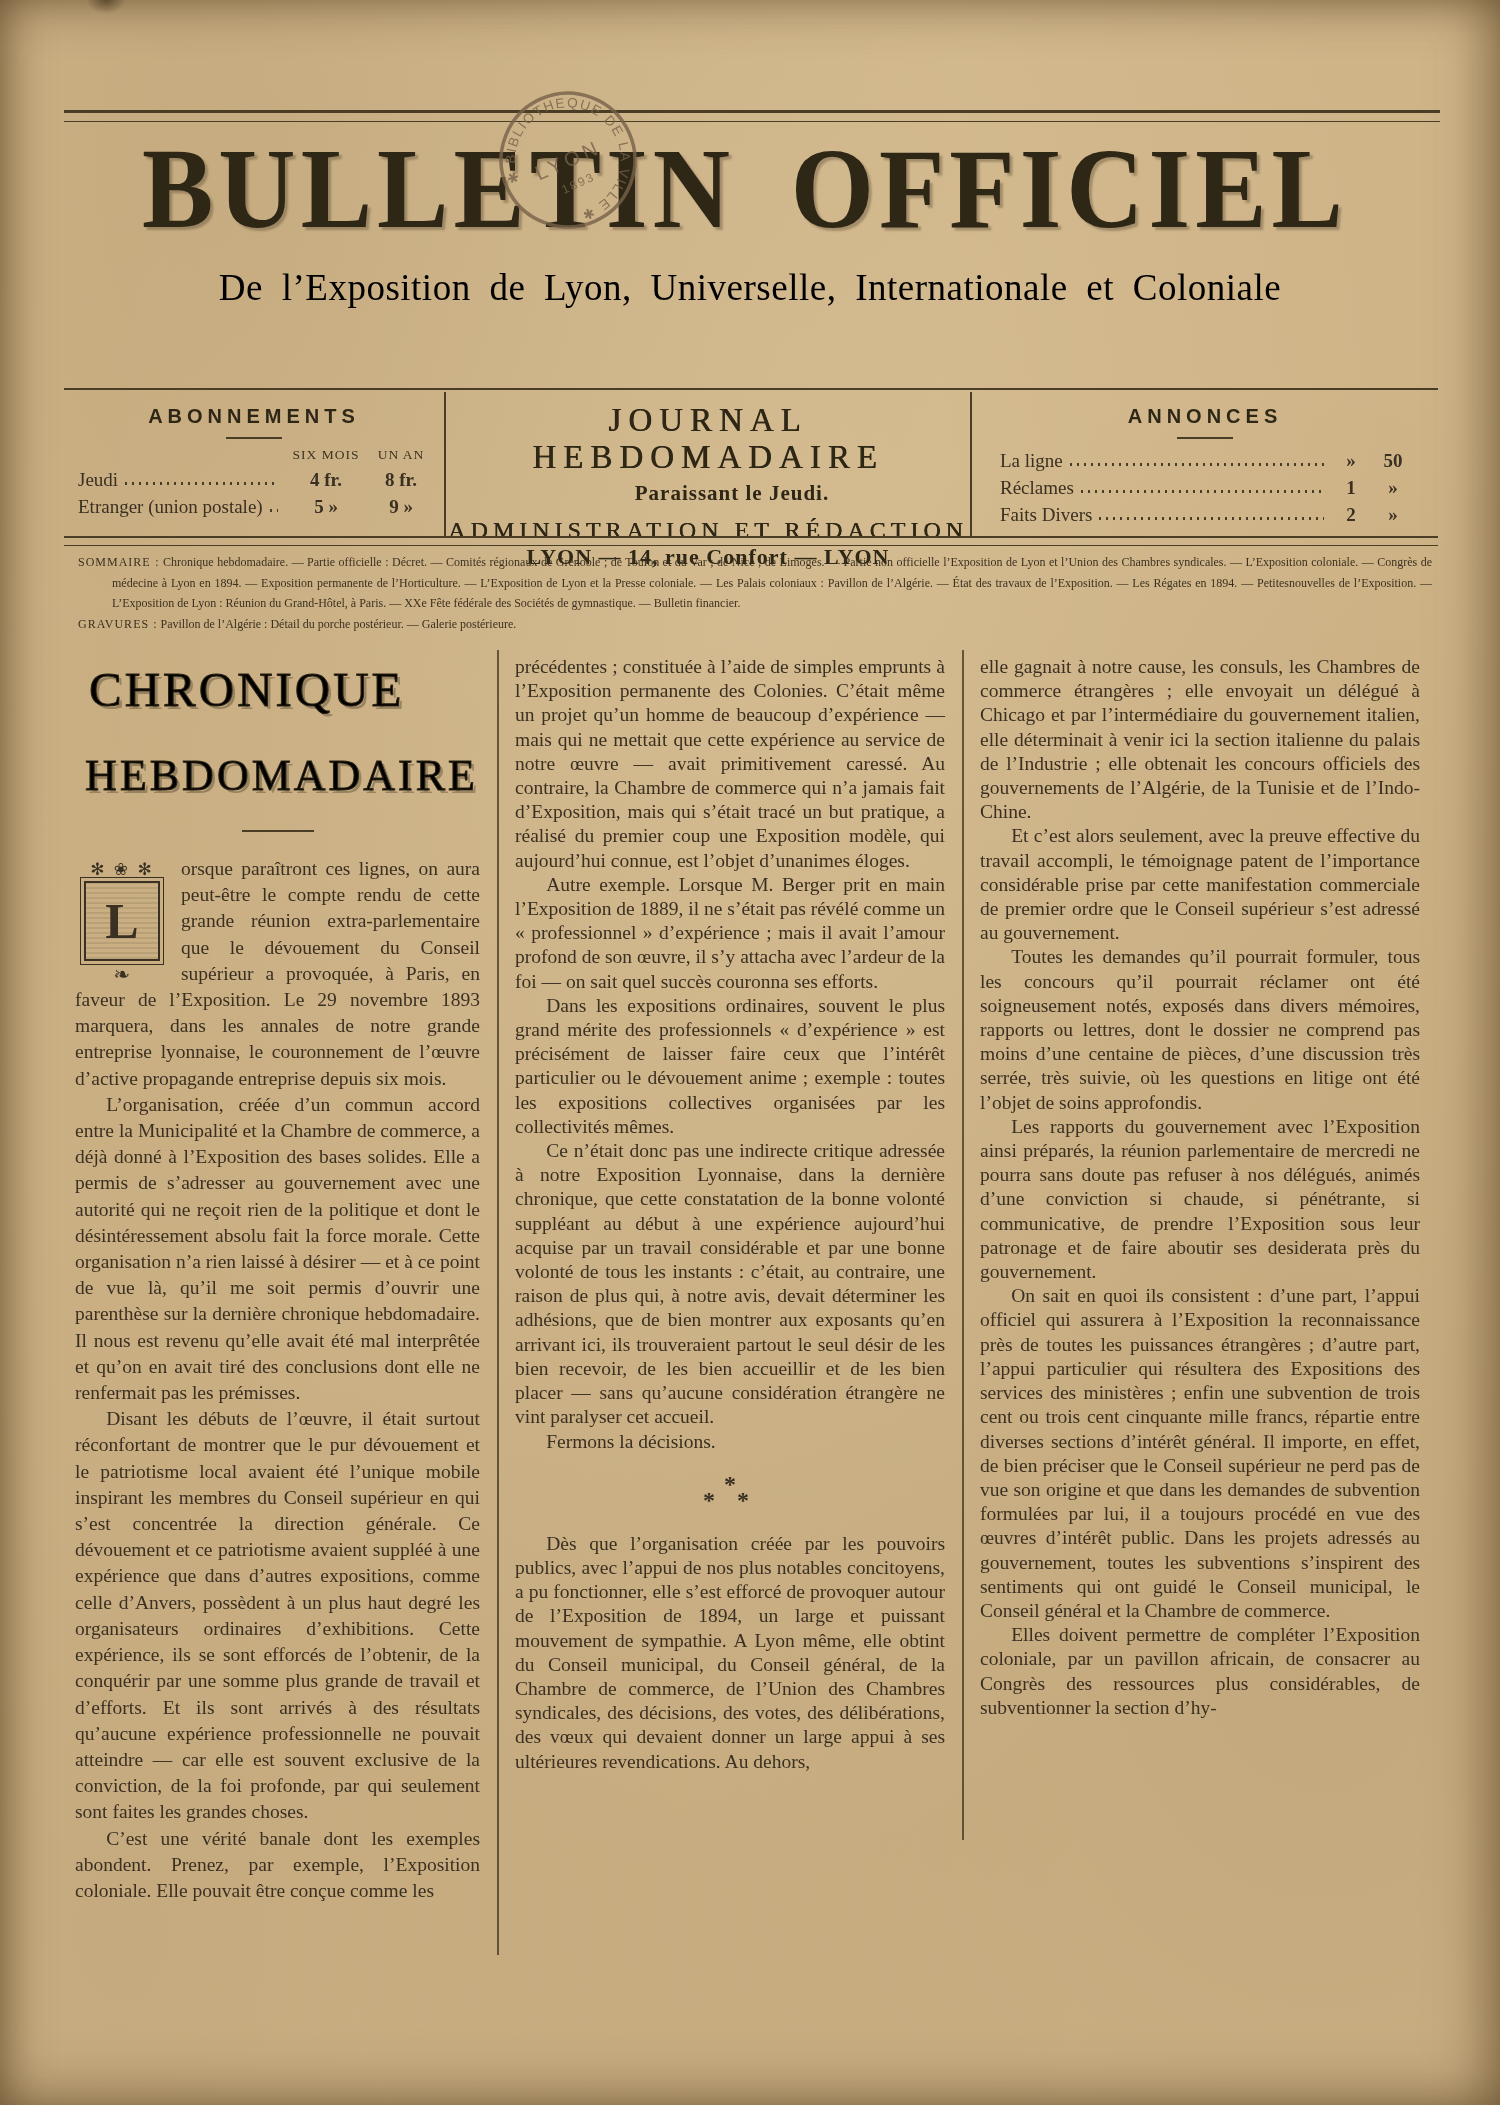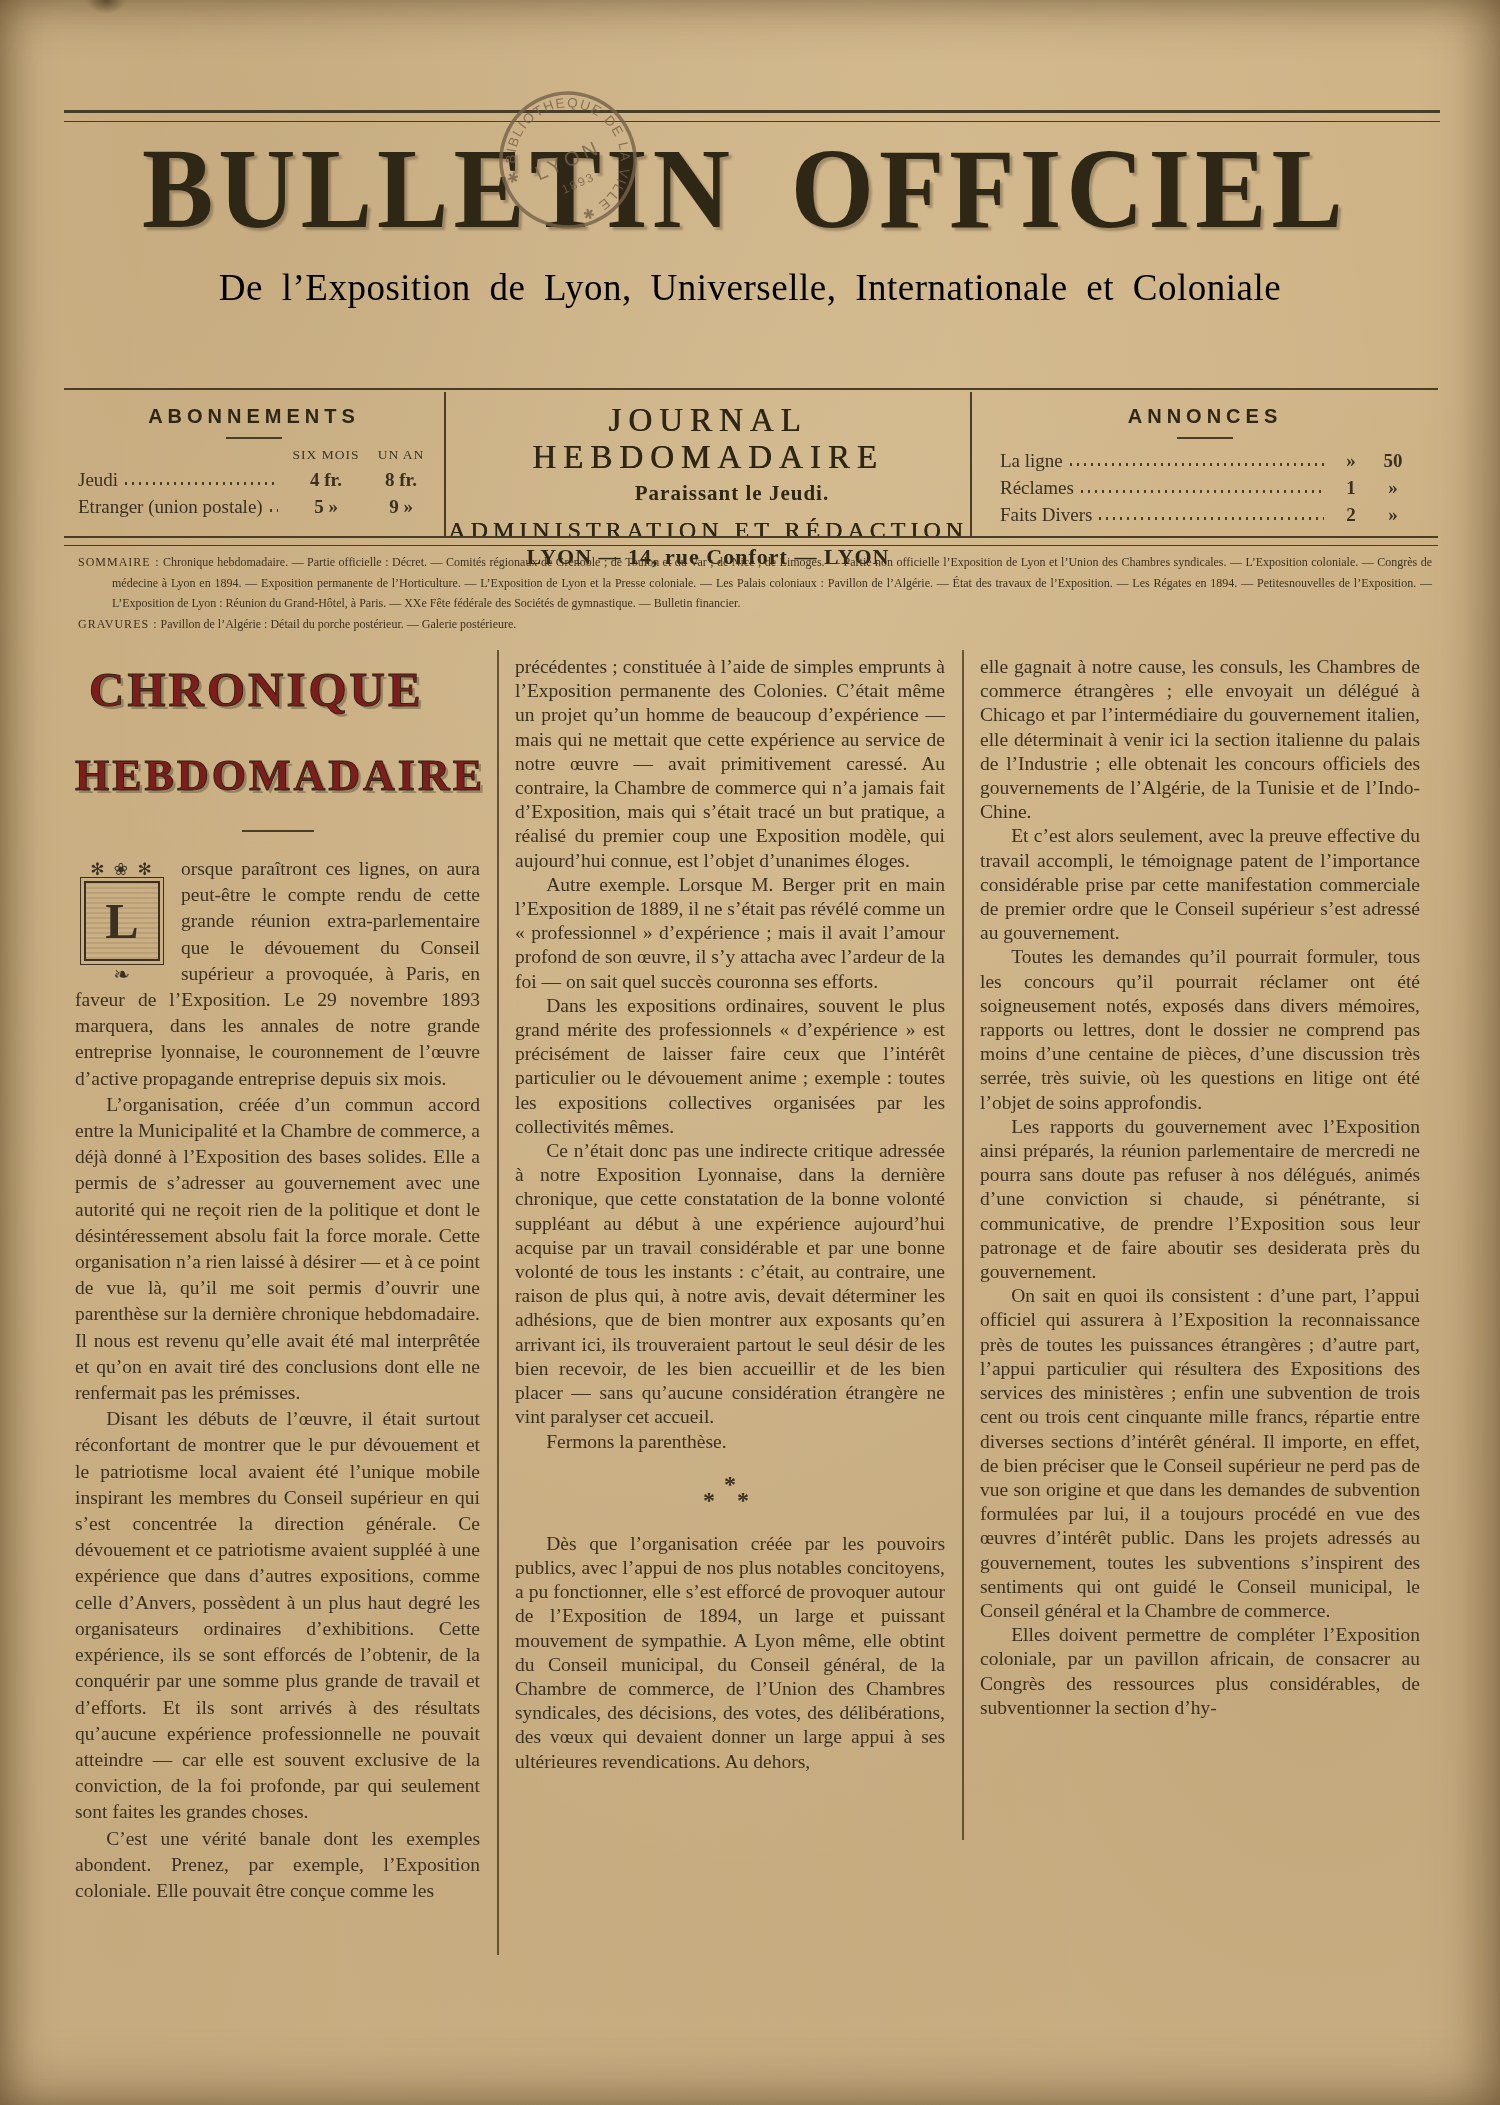--- a/index.html
+++ b/index.html
@@ -98,21 +98,21 @@
   .vrule2 { left:962px; top:650px; height:1190px; }
   .col { position:absolute; top:655px; }
   .col1 { left:75px; width:405px; }
   .col2 { left:515px; width:430px; }
   .col3 { left:980px; width:440px; }
   .bodytext p { margin:0; font-size:19.5px; text-align:justify; color:#3a3022; }
   .col1 .bodytext p { line-height:26.2px; }
   .col2 .bodytext p, .col3 .bodytext p { line-height:24.2px; }
   .indent { text-indent:1.6em; }
 
-  .engraved { font-weight:bold; color:#7f1d1d; letter-spacing:3px;
+  .engraved { font-weight:normal; color:#000000; letter-spacing:3px;
     -webkit-text-stroke:1px #2c2414; text-shadow:3px 3px 0 rgba(44,36,20,.32); }
   .chr-title1 { font-size:49px; margin:10px 0 0 14px; line-height:1; }
   .chr-title2 { font-size:44px; margin:40px 2px 0 0; text-align:right; line-height:1; }
   .chr-rule { width:72px; height:2px; background:#4a3d26; margin:32px auto 24px; }
 
   .dropcap { float:left; width:94px; margin:4px 12px 0 0; text-align:center; color:#3a3122; }
   .dc-orn { display:block; font-family:"DejaVu Sans", sans-serif; font-size:17px; line-height:18px; letter-spacing:2px; }
   .dc-frame { margin:3px auto 2px; width:72px; height:76px;
     border:2px solid #3a3122; outline:1px solid #3a3122; outline-offset:3px;
     display:flex; align-items:center; justify-content:center;
@@ -237,21 +237,21 @@
       <p class="indent">C’est une vérité banale dont les exemples abondent. Prenez, par exemple, l’Exposition coloniale. Elle pouvait être conçue comme les</p>
     </div>
   </div>
 
   <div class="col col2">
     <div class="bodytext">
       <p>précédentes ; constituée à l’aide de simples emprunts à l’Exposition permanente des Colonies. C’était même un projet qu’un homme de beaucoup d’expérience — mais qui ne mettait que cette expérience au service de notre œuvre — avait primitivement caressé. Au contraire, la Chambre de commerce qui n’a jamais fait d’Exposition, mais qui s’était tracé un but pratique, a réalisé du premier coup une Exposition modèle, qui aujourd’hui connue, est l’objet d’unanimes éloges.</p>
       <p class="indent">Autre exemple. Lorsque M. Berger prit en main l’Exposition de 1889, il ne s’était pas révélé comme un « professionnel » d’expérience ; mais il avait l’amour profond de son œuvre, il s’y attacha avec l’ardeur de la foi — on sait quel succès couronna ses efforts.</p>
       <p class="indent">Dans les expositions ordinaires, souvent le plus grand mérite des professionnels « d’expérience » est précisément de laisser faire ceux que l’intérêt particulier ou le dévouement anime ; exemple : toutes les expositions collectives organisées par les collectivités mêmes.</p>
       <p class="indent">Ce n’était donc pas une indirecte critique adressée à notre Exposition Lyonnaise, dans la dernière chronique, que cette constatation de la bonne volonté suppléant au début à une expérience aujourd’hui acquise par un travail considérable et par une bonne volonté de tous les instants : c’était, au contraire, une raison de plus qui, à notre avis, devait déterminer les adhésions, que de bien montrer aux exposants qu’en arrivant ici, ils trouveraient partout le seul désir de les bien recevoir, de les bien accueillir et de les bien placer — sans qu’aucune considération étrangère ne vint paralyser cet accueil.</p>
-      <p class="indent">Fermons la parenthèse.</p>
+      <p class="indent">Fermons la décisions.</p>
       <div class="asterism">
         <div>*</div>
         <div class="a2">* *</div>
       </div>
       <p class="indent">Dès que l’organisation créée par les pouvoirs publics, avec l’appui de nos plus notables concitoyens, a pu fonctionner, elle s’est efforcé de provoquer autour de l’Exposition de 1894, un large et puissant mouvement de sympathie. A Lyon même, elle obtint du Conseil municipal, du Conseil général, de la Chambre de commerce, de l’Union des Chambres syndicales, des décisions, des votes, des délibérations, des vœux qui devaient donner un large appui à ses ultérieures revendications. Au dehors,</p>
     </div>
   </div>
 
   <div class="col col3">
     <div class="bodytext">

